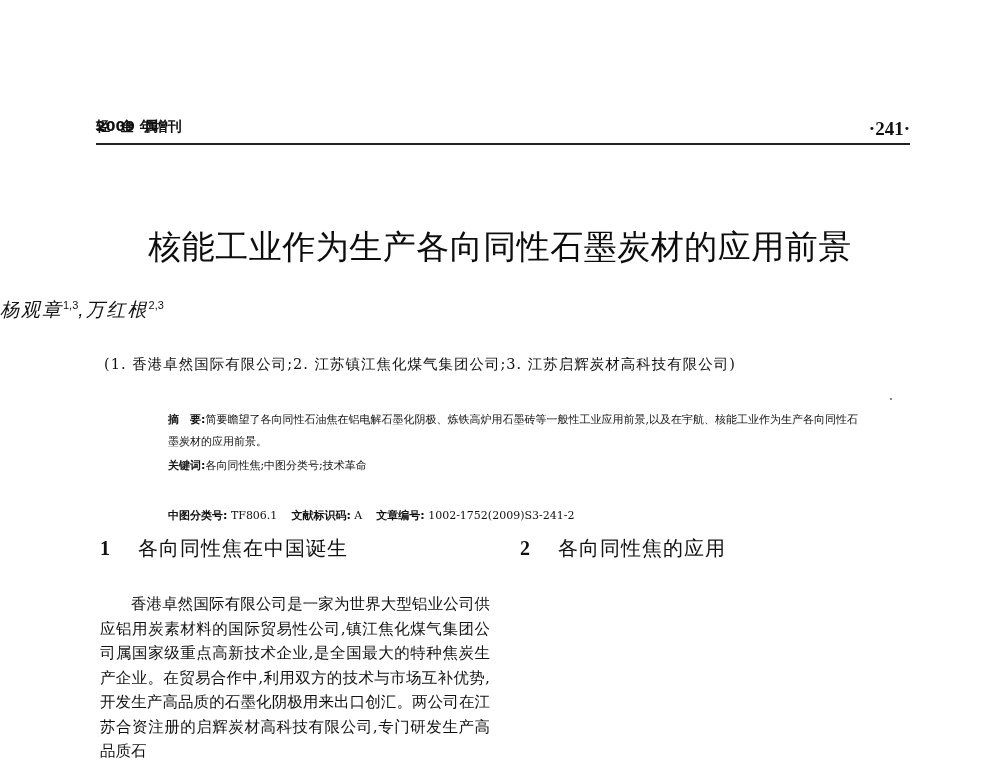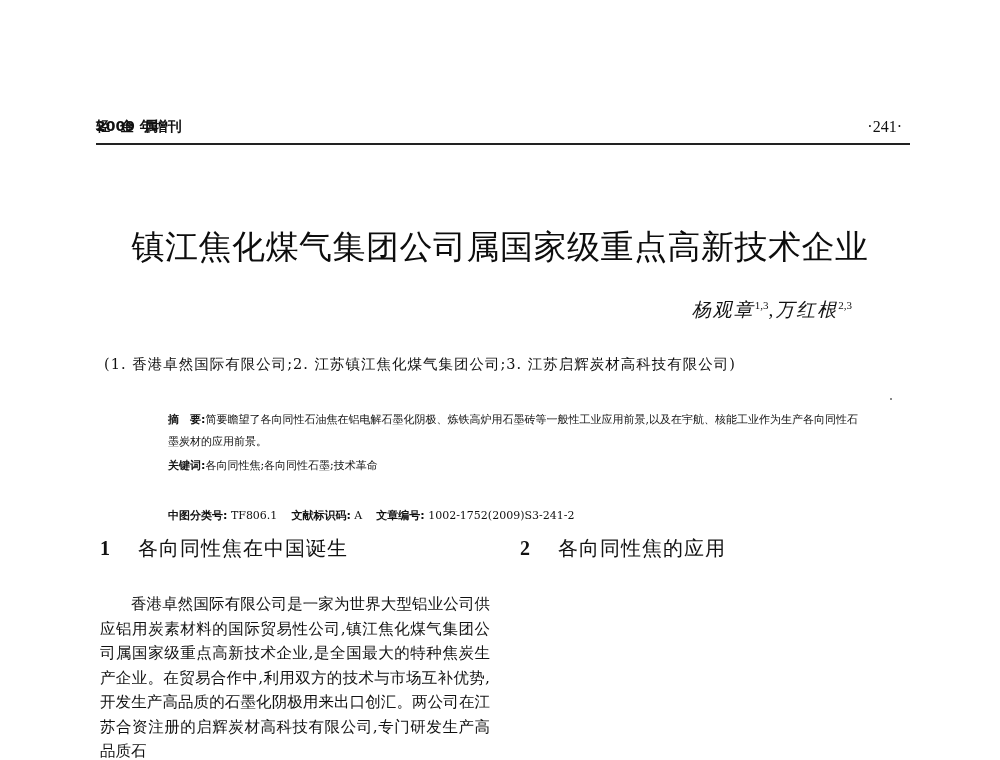--- a/index.html
+++ b/index.html
@@ -1,24 +1,24 @@
 <!DOCTYPE html>
 <html><head>
   <meta charset="utf-8">
   <style>
     html, body { margin: 0; padding: 0; background: #ffffff; }
     body { width: 1000px; height: 760px; position: relative; overflow: hidden; color: #111; font-family: "DejaVu Serif", serif; }
     .abs { position: absolute; }
     .run-head { top: 118px; left: 96px; width: 814px; height: 20px; font-family: "DejaVu Sans", sans-serif; font-weight: bold; font-size: 14px; }
     .run-head .left { position: absolute; left: 0; top: 0; }
     .run-head .center { position: absolute; left: 0; width: 100%; text-align: left; top: 0; letter-spacing: 10px; }
-    .run-head .right { position: absolute; right: 8px; top: 0; font-family: "Liberation Serif", serif; font-weight: normal; font-size: 16px; }
+    .run-head .right { position: absolute; right: 0; top: 0; font-family: "Liberation Serif", serif; font-weight: bold; font-size: 19px; }
     .rule { top: 143px; left: 96px; width: 814px; height: 0; border-top: 2px solid #222; }
     .title { top: 225px; left: 0; width: 1000px; text-align: center; font-family: "DejaVu Sans", sans-serif; font-size: 33px; letter-spacing: 0.5px; color: #0d0d0d; }
-    .authors { top: 297px; left: 0; width: 852px; text-align: right; font-family: Liberation Serif, serif; font-style: italic; font-size: 19px; letter-spacing: 2px; }
+    .authors { top: 297px; left: 0; width: 852px; text-align: left; font-family: Liberation Sans, sans-serif; font-style: italic; font-size: 19px; letter-spacing: 2px; }
     .authors sup { font-size: 11px; font-style: normal; letter-spacing: 0; }
     .affil { top: 355px; left: 0; width: 840px; text-align: center; font-size: 14.5px; letter-spacing: 1px; }
     .meta { left: 168px; width: 690px; font-size: 11px; line-height: 22px; }
     .meta b { font-family: "DejaVu Sans", sans-serif; font-weight: bold; text-align: right; }
     .abstract { top: 409px; }
     .keywords { top: 455px; }
     .classif { top: 505px; }
     .col { width: 390px; font-size: 15.5px; line-height: 24.5px; text-align: justify; }
     .col-left { left: 100px; top: 532px; }
     .col-right { left: 520px; top: 532px; }
@@ -32,34 +32,34 @@
 </head>
 <body>
 
 <div class="abs run-head">
   <span class="left">2009 年增刊</span>
   <span class="center">轻金属</span>
   <span class="right">·241·</span>
 </div>
 <div class="abs rule"></div>
 
-<div class="abs title">镇江焦化煤气集团公司属国家级重点高新技术企业</div>
+<div class="abs title">核能工业作为生产各向同性石墨炭材的应用前景</div>
 
 <div class="abs authors">
   <span>杨观章</span><sup>1,3</sup><span>,</span><span>万红根</span><sup>2,3</sup>
 </div>
 
 <div class="abs affil">(1. 香港卓然国际有限公司;2. 江苏镇江焦化煤气集团公司;3. 江苏启辉炭材高科技有限公司)</div>
 
 <div class="abs meta abstract">
   <b>摘　要:</b><span>简要瞻望了各向同性石油焦在铝电解石墨化阴极、炼铁高炉用石墨砖等一般性工业应用前景,以及在宇航、核能工业作为生产各向同性石墨炭材的应用前景。</span>
 </div>
 
 <div class="abs meta keywords">
-  <b>关键词:</b><span>各向同性焦;各向同性石墨;技术革命</span>
+  <b>关键词:</b><span>各向同性焦;中图分类号;技术革命</span>
 </div>
 
 <div class="abs meta classif">
   <b>中图分类号:</b>
   <span>TF806.1</span>&nbsp;&nbsp;&nbsp;
   <b>文献标识码:</b>
   <span>A</span>&nbsp;&nbsp;&nbsp;
   <b>文章编号:</b>
   <span>1002-1752(2009)S3-241-2</span>
 </div>

